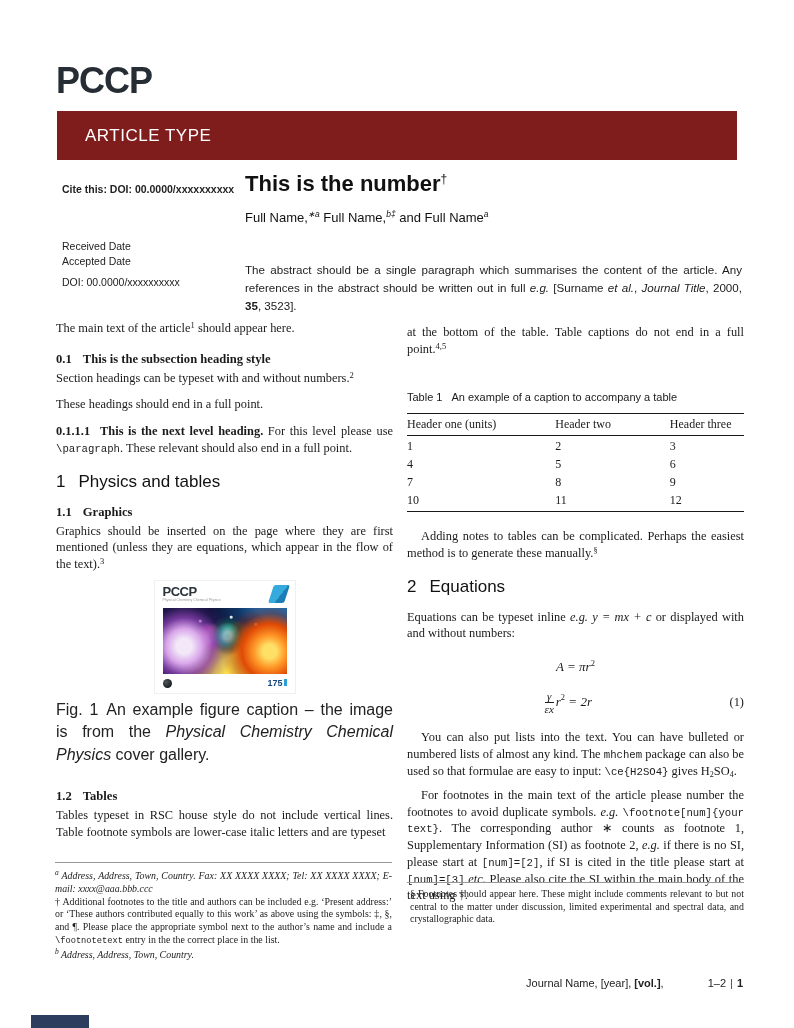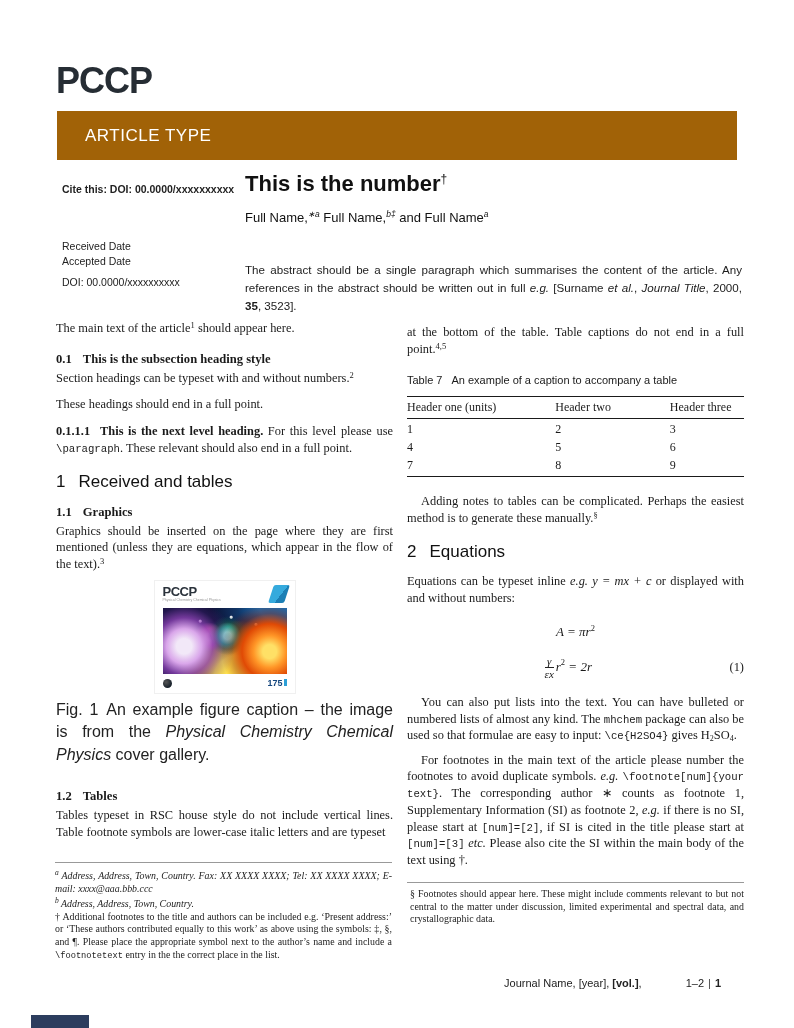--- a/index.html
+++ b/index.html
@@ -9,21 +9,21 @@
     font-family:"Liberation Serif", serif; color:#1a1a1a; overflow:hidden;
   }
   
   .logo {
     position:absolute; left:56px; top:60px;
     font-family:"Liberation Sans", sans-serif; font-weight:bold;
     font-size:36px; letter-spacing:-1px; color:#262d34;
   }
   .banner {
     position:absolute; left:57px; right:57px; top:111px; height:49px;
-    background:#a16207; display:flex; align-items:center;
+    background:#7f1d1d; display:flex; align-items:center;
   }
   .banner-label {
     font-family:"Liberation Sans", sans-serif; color:#ffffff;
     font-size:17px; letter-spacing:0.5px; padding-left:28px;
   }
   
   .meta { position:absolute; left:62px; width:175px;
     font-family:"Liberation Sans", sans-serif; font-size:10.5px; color:#222; }
   .meta.cite { top:183px; font-weight:bold; }
   .meta.recv { top:239px; line-height:1.45; }
@@ -122,21 +122,21 @@
   .sub { font-size:0.65em; vertical-align:-0.3em; }
   
   .fnblock { position:absolute; width:337px; font-size:9.9px; line-height:1.28;
     text-align:justify; border-top:0.8px solid #999; padding-top:5px; color:#222; }
   .fnblock.fnleft  { left:55px; top:862px; }
   .fnblock.fnright { left:407px; top:882px; padding-left:3px; }
   .fnblock .addr { font-style:italic; }
   .fnblock sup { font-size:7.5px; font-style:italic; }
   .fnblock .code { font-size:0.88em; }
   
-  .footer { position:absolute; right:73px; top:977px; display:flex; gap:44px;
+  .footer { position:absolute; right:51px; top:977px; display:flex; gap:44px;
     align-items:baseline; font-family:"Liberation Sans", sans-serif; font-size:11px; color:#222; }
   .footer .vol { font-weight:bold; }
   .footer .pageno { font-weight:bold; }
   .footer .bar { margin:0 4px; color:#444; }
   .next-page-bar { position:absolute; left:31px; bottom:0; width:58px; height:13px;
     background:#2c3d5e; }
 </style>
 </head>
 <body>
 
@@ -165,21 +165,21 @@
   <div class="col col-left">
     <p class="p mb14"><span>The main text of the article</span><sup class="note">1</sup><span> should appear here.</span></p>
 
     <div class="hserif mb2"><span class="hnum">0.1</span><span>This is the subsection heading style</span></div>
     <p class="p mb10"><span>Section headings can be typeset with and without numbers.</span><sup class="note">2</sup></p>
 
     <p class="p mb10"><span>These headings should end in a full point.</span></p>
 
     <p class="p" style="margin-top:10px;"><span class="runin-h"><span class="hnum">0.1.1.1</span><span>This is the next level heading.</span></span><span> For this level please use </span><span class="code">\paragraph</span><span>. These relevant should also end in a full point.</span></p>
 
-    <div class="hsans"><span class="hnum">1</span><span>Received and tables</span></div>
+    <div class="hsans"><span class="hnum">1</span><span>Physics and tables</span></div>
 
     <div class="hserif mb2"><span class="hnum">1.1</span><span>Graphics</span></div>
     <p class="p"><span>Graphics should be inserted on the page where they are first mentioned (unless they are equations, which appear in the flow of the text).</span><sup class="note">3</sup></p>
 
     <div class="figure-wrap">
       <div class="cover">
         <div class="cover-head">
           <div>
             <div class="cover-logo">PCCP</div>
             <div class="cover-sub">Physical Chemistry Chemical Physics</div>
@@ -193,23 +193,23 @@
         </div>
       </div>
     </div>
     <div class="figcap"><span class="cap-label">Fig. 1</span><span>An example figure caption – the image is from the </span><i>Physical Chemistry Chemical Physics</i><span> cover gallery.</span></div>
 
     <div class="hserif mb2" style="margin-top:20px;"><span class="hnum">1.2</span><span>Tables</span></div>
     <p class="p"><span>Tables typeset in RSC house style do not include vertical lines. Table footnote symbols are lower-case italic letters and are typeset</span></p>
   </div>
 
   <div class="col col-right">
-    <p class="p" style="margin-bottom:16px; margin-top:4px;"><span>at the bottom of the table. Table captions do not end in a full point.</span><sup class="note">4,5</sup></p>
-
-    <div class="tablecap"><span class="cap-label">Table 7</span><span>An example of a caption to accompany a table</span></div>
+    <p class="p" style="margin-bottom:33px; margin-top:4px;"><span>at the bottom of the table. Table captions do not end in a full point.</span><sup class="note">4,5</sup></p>
+
+    <div class="tablecap"><span class="cap-label">Table 1</span><span>An example of a caption to accompany a table</span></div>
 
     <table class="rsc">
       <thead>
         <tr>
           <th class="cw1">Header one (units)</th>
           <th class="cw2">Header two</th>
           <th class="cw3">Header three</th>
         </tr>
       </thead>
       <tbody>
@@ -220,20 +220,25 @@
         </tr>
         <tr>
           <td>4</td>
           <td>5</td>
           <td>6</td>
         </tr>
         <tr>
           <td>7</td>
           <td>8</td>
           <td>9</td>
+        </tr>
+        <tr>
+          <td>10</td>
+          <td>11</td>
+          <td>12</td>
         </tr>
       </tbody>
     </table>
 
     <p class="p indent"><span>Adding notes to tables can be complicated. Perhaps the easiest method is to generate these manually.</span><sup class="note">§</sup></p>
 
     <div class="hsans"><span class="hnum">2</span><span>Equations</span></div>
 
     <p class="p"><span>Equations can be typeset inline </span><i>e.g. </i><i>y = mx + c</i><span> or displayed with and without numbers:</span></p>
 
@@ -248,22 +253,22 @@
       <div class="eq-tag">(1)</div>
     </div>
 
     <p class="p indent"><span>You can also put lists into the text. You can have bulleted or numbered lists of almost any kind. The </span><span class="code">mhchem</span><span> package can also be used so that formulae are easy to input: </span><span class="code">\ce{H2SO4}</span><span> gives H</span><span class="sub">2</span><span>SO</span><span class="sub">4</span><span>.</span></p>
 
     <p class="p indent"><span>For footnotes in the main text of the article please number the footnotes to avoid duplicate symbols. </span><i>e.g. </i><span class="code">\footnote[num]{your text}</span><span>. The corresponding author ∗ counts as footnote 1, Supplementary Information (SI) as footnote 2, </span><i>e.g.</i><span> if there is no SI, please start at </span><span class="code">[num]=[2]</span><span>, if SI is cited in the title please start at </span><span class="code">[num]=[3]</span><i> etc.</i><span> Please also cite the SI within the main body of the text using †.</span></p>
   </div>
 
   <div class="fnblock fnleft">
     <div><sup>a</sup><span class="addr"> Address, Address, Town, Country. Fax: XX XXXX XXXX; Tel: XX XXXX XXXX; E-mail: xxxx@aaa.bbb.ccc</span></div>
+    <div><span>† Additional footnotes to the title and authors can be included e.g. ‘Present address:’ or ‘These authors contributed equally to this work’ as above using the symbols: ‡, §, and ¶. Please place the appropriate symbol next to the author’s name and include a </span><span class="code">\footnotetext</span><span> entry in the the correct place in the list.</span></div>
     <div><sup>b</sup><span class="addr"> Address, Address, Town, Country.</span></div>
-    <div><span>† Additional footnotes to the title and authors can be included e.g. ‘Present address:’ or ‘These authors contributed equally to this work’ as above using the symbols: ‡, §, and ¶. Please place the appropriate symbol next to the author’s name and include a </span><span class="code">\footnotetext</span><span> entry in the the correct place in the list.</span></div>
   </div>
 
   <div class="fnblock fnright">
     <div>§ Footnotes should appear here. These might include comments relevant to but not central to the matter under discussion, limited experimental and spectral data, and crystallographic data.</div>
   </div>
 
   <div class="footer">
     <div><span>Journal Name, [year], </span><span class="vol">[vol.]</span><span>,</span></div>
     <div><span>1–2</span><span class="bar">|</span><span class="pageno">1</span></div>
   </div>

